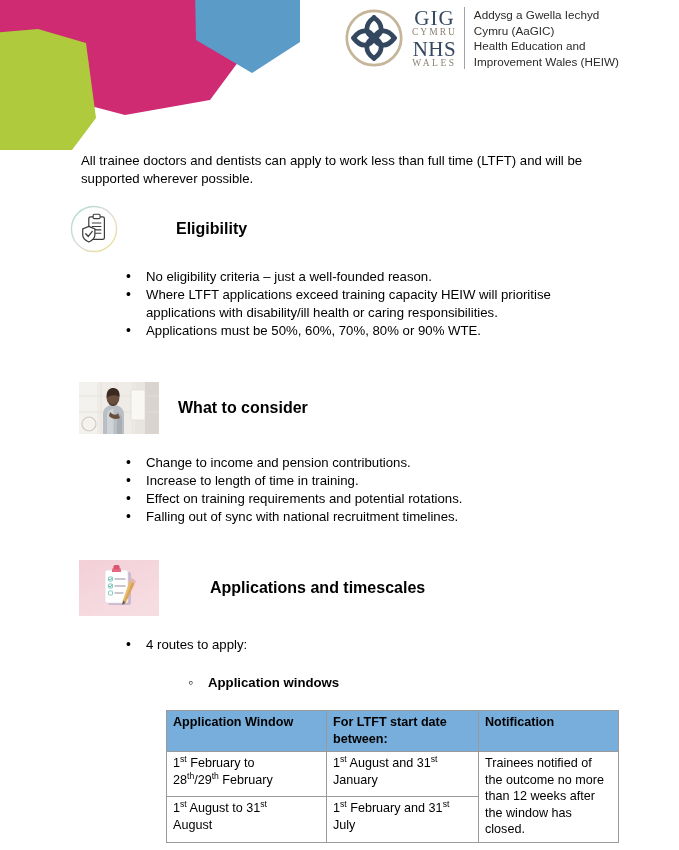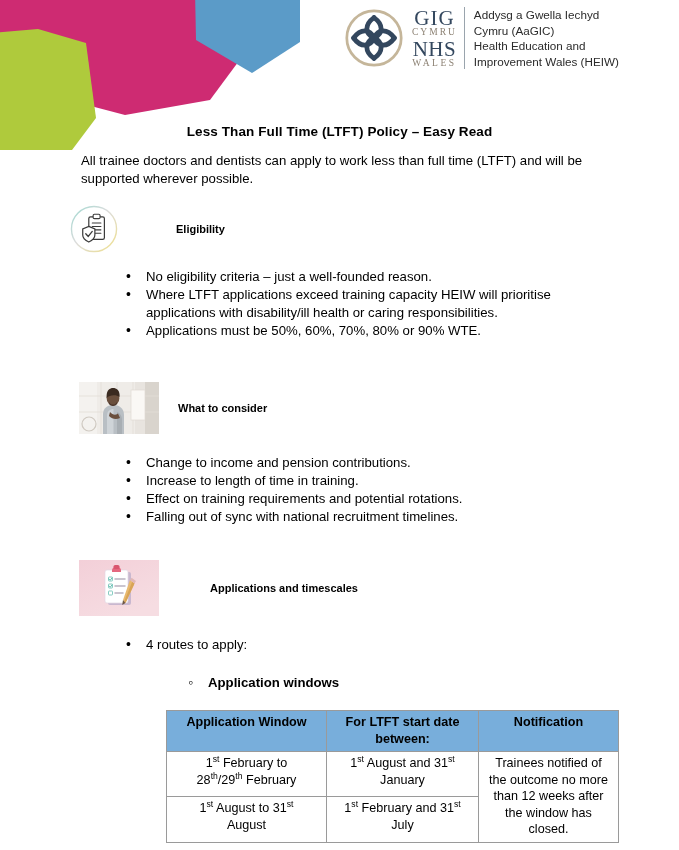--- a/index.html
+++ b/index.html
@@ -108,21 +108,21 @@
     font-size: 13.2px;
     line-height: 18px;
   }
 
   .section-head {
     position: absolute;
     display: flex;
     align-items: center;
   }
   .section-head .sh-label {
-    font-size: 11px;
+    font-size: 16px;
     font-weight: bold;
   }
 
   .icon-eligibility {
     width: 52px;
     height: 52px;
     flex: 0 0 52px;
   }
   .photo-consider {
     width: 80px;
@@ -193,21 +193,21 @@
     width: 452px;
     table-layout: fixed;
   }
   table.windows th,
   table.windows td {
     border: 1px solid #9a9a9a;
     vertical-align: top;
     padding: 3px 6px 4px 6px;
     font-size: 12.6px;
     line-height: 16.5px;
-    text-align: center;
+    text-align: left;
   }
   table.windows th {
     background: #78AEDB;
     font-weight: bold;
     color: #000;
   }
   table.windows td {
     background: #ffffff;
   }
   .col-a { width: 160px; }
@@ -245,21 +245,20 @@
     </div>
     <div class="logo-divider"></div>
     <div class="logo-text">
       <div>Addysg a Gwella Iechyd</div>
       <div>Cymru (AaGIC)</div>
       <div>Health Education and</div>
       <div>Improvement Wales (HEIW)</div>
     </div>
   </div>
 
-  <div class="doc-title">Less Than Full Time (LTFT) Policy – Easy Read</div>
   <div class="intro">All trainee doctors and dentists can apply to work less than full time (LTFT) and will be supported wherever possible.</div>
 
   <div class="section-head" style="top:203px; left:68px;">
     <svg class="icon-eligibility" viewBox="0 0 60 60">
       <defs>
         <linearGradient id="elgRing" x1="0" y1="0" x2="1" y2="1">
           <stop offset="0%" stop-color="#9fd8d0"></stop>
           <stop offset="45%" stop-color="#dcdcdc"></stop>
           <stop offset="100%" stop-color="#f0e08a"></stop>
         </linearGradient>

